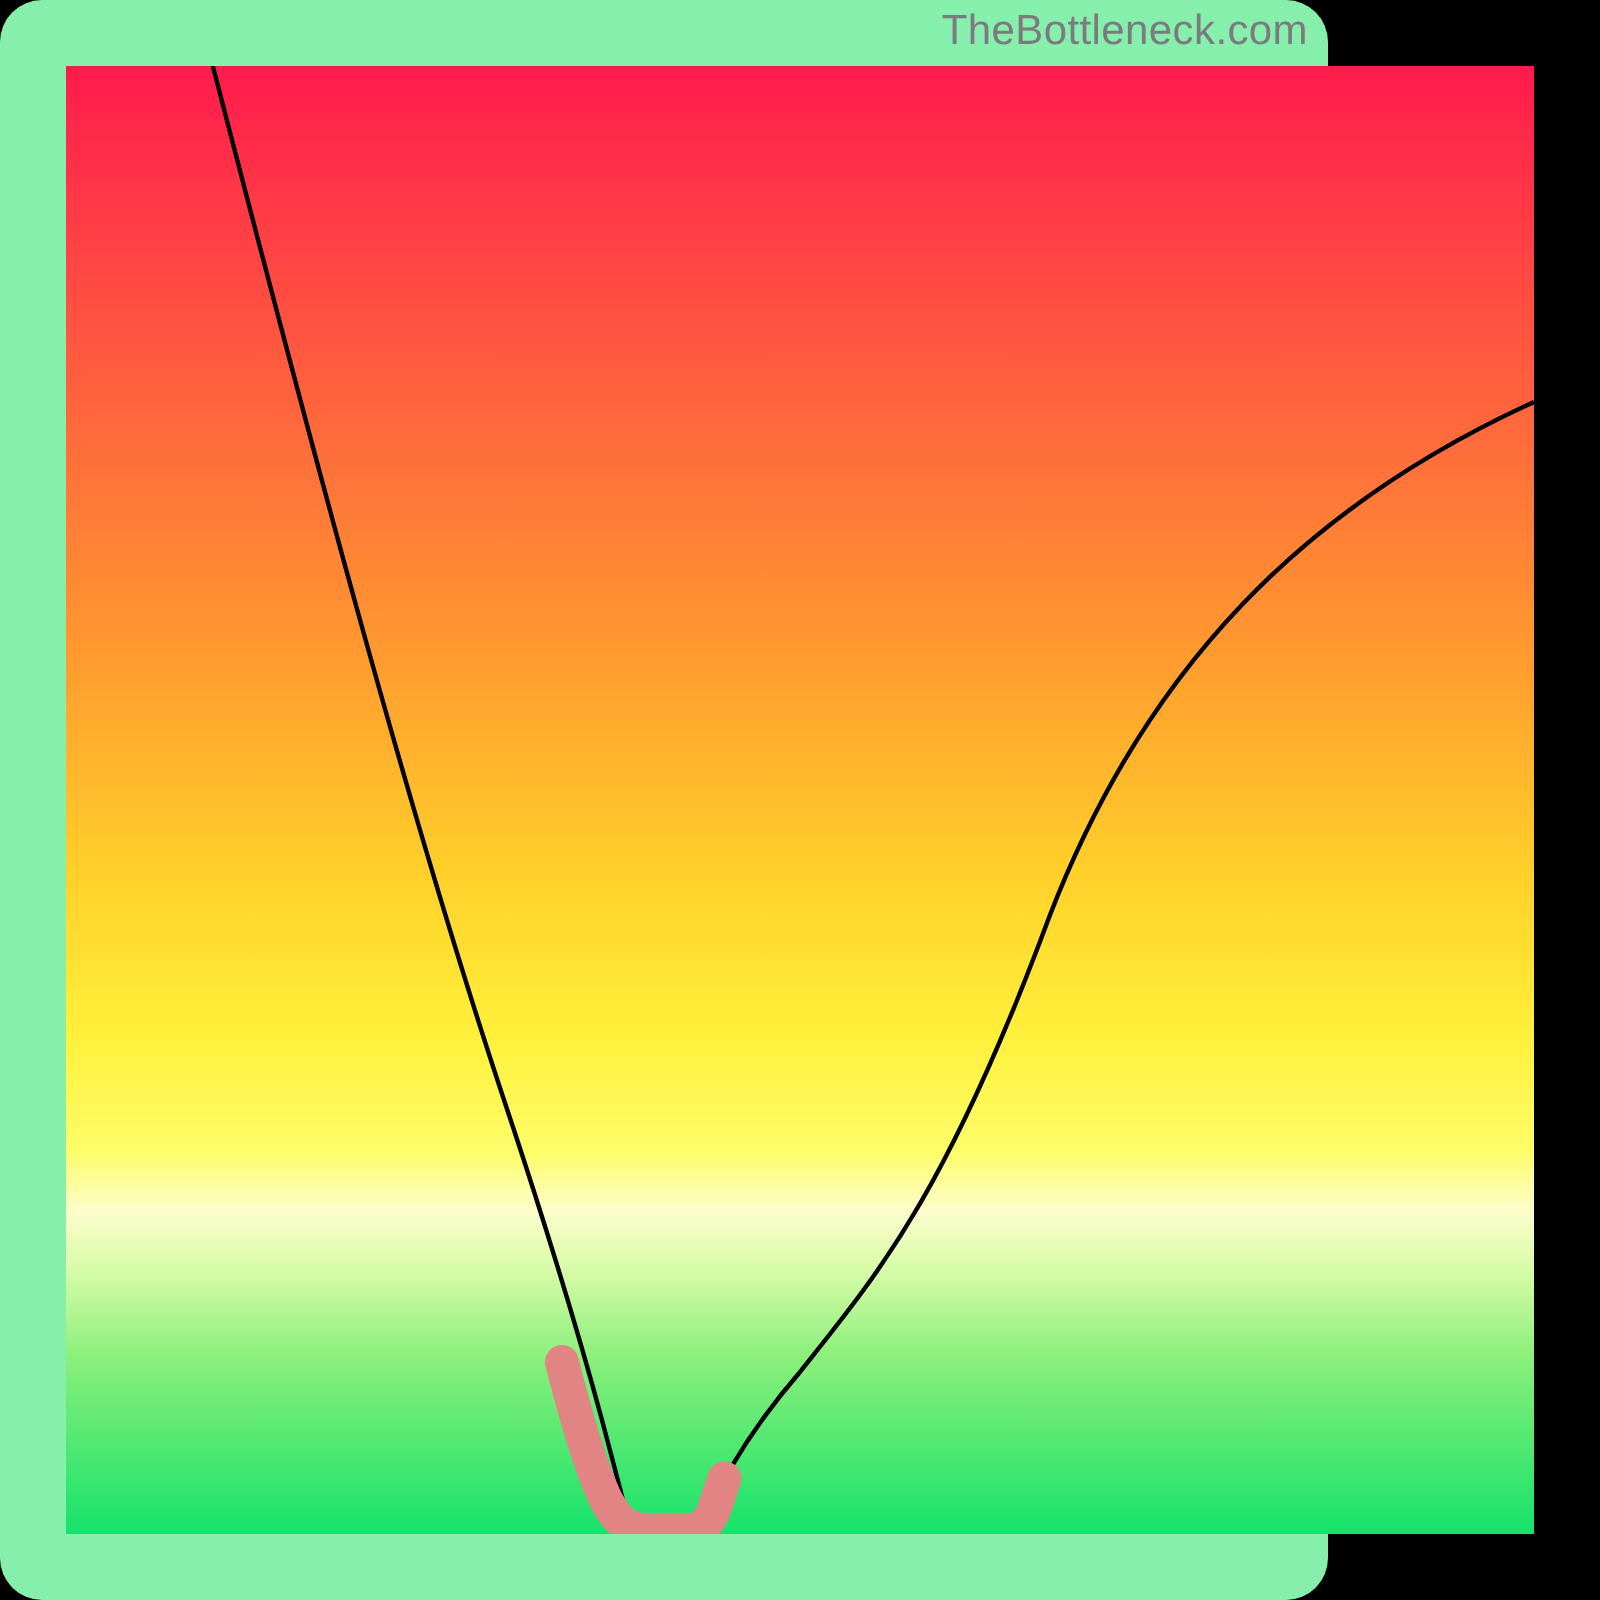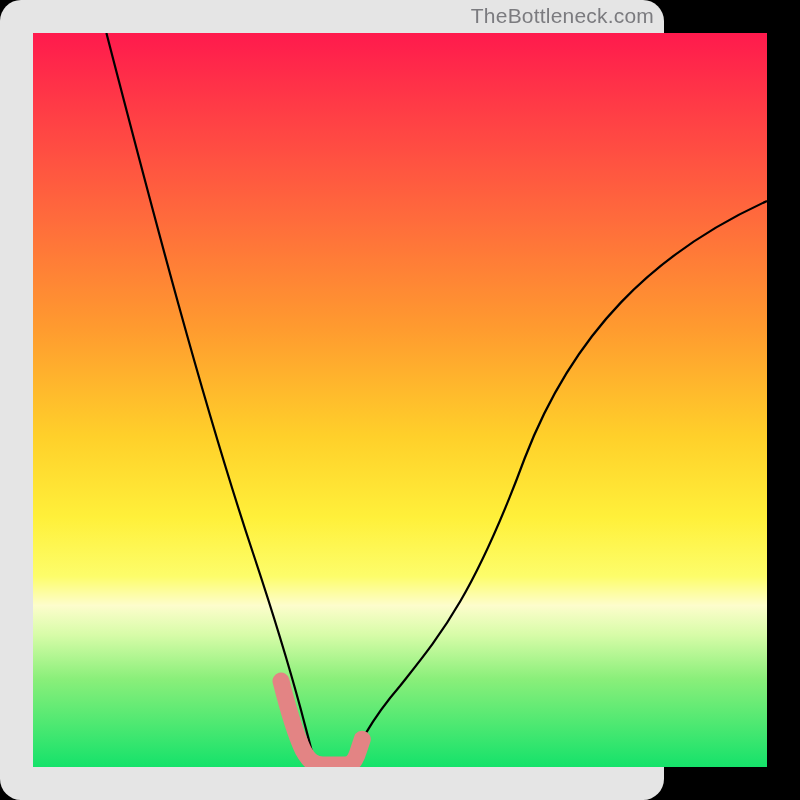--- a/index.html
+++ b/index.html
@@ -10,21 +10,21 @@
     background: #000;
     overflow: hidden;
     font-family: Arial, sans-serif;
   }
   .frame {
     position: absolute;
     left: 0;
     top: 0;
     width: 664px;
     height: 800px;
-    background: #e5e5e5;
+    background: #86efac;
     border-radius: 21px;
   }
   .plot {
     position: absolute;
     left: 33px;
     top: 33px;
     width: 734px;
     height: 734px;
     overflow: hidden;
   }

